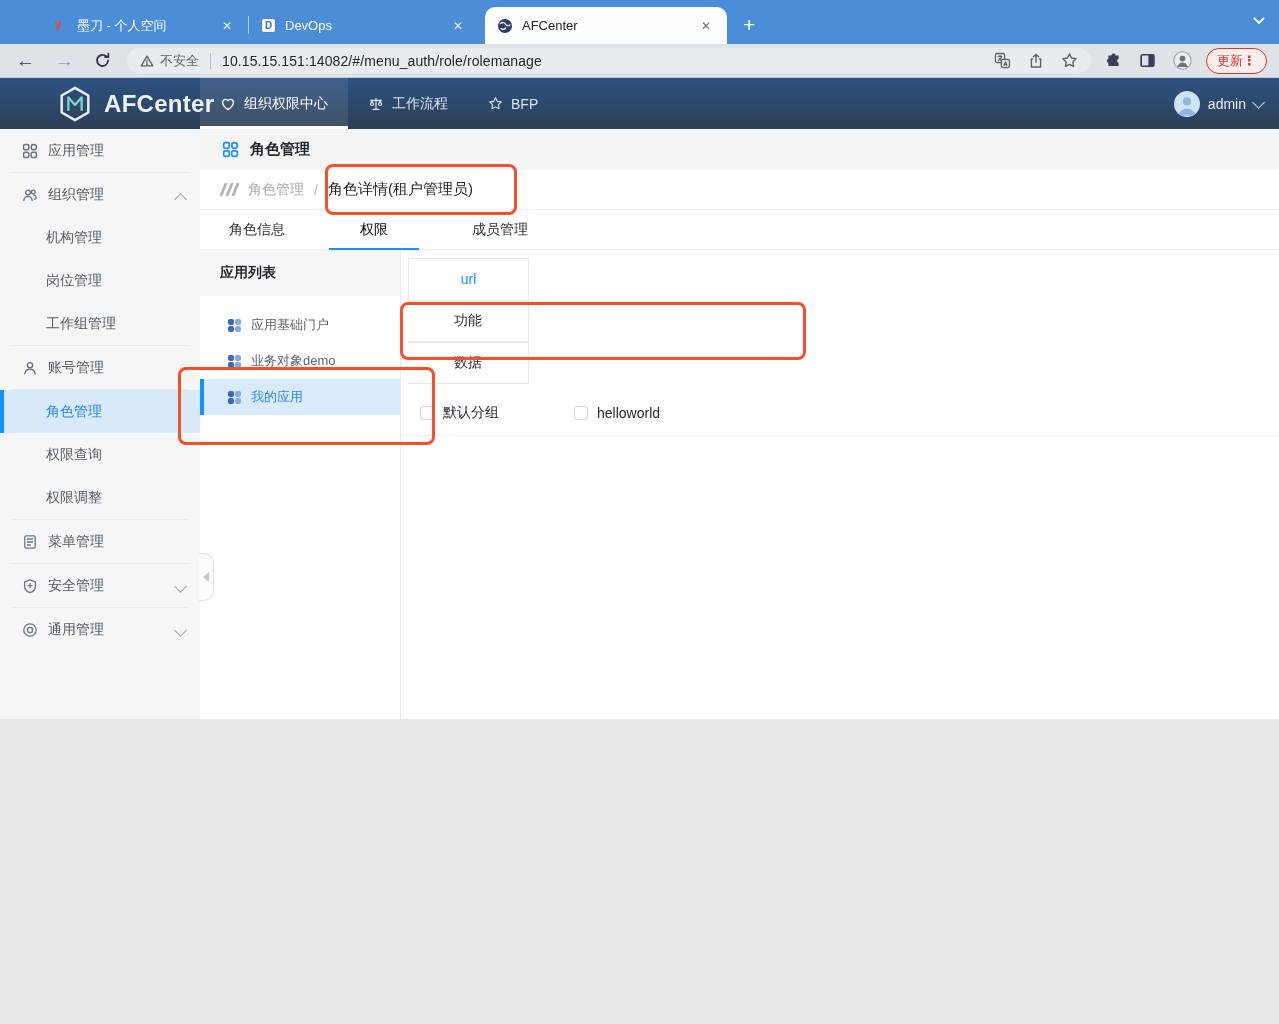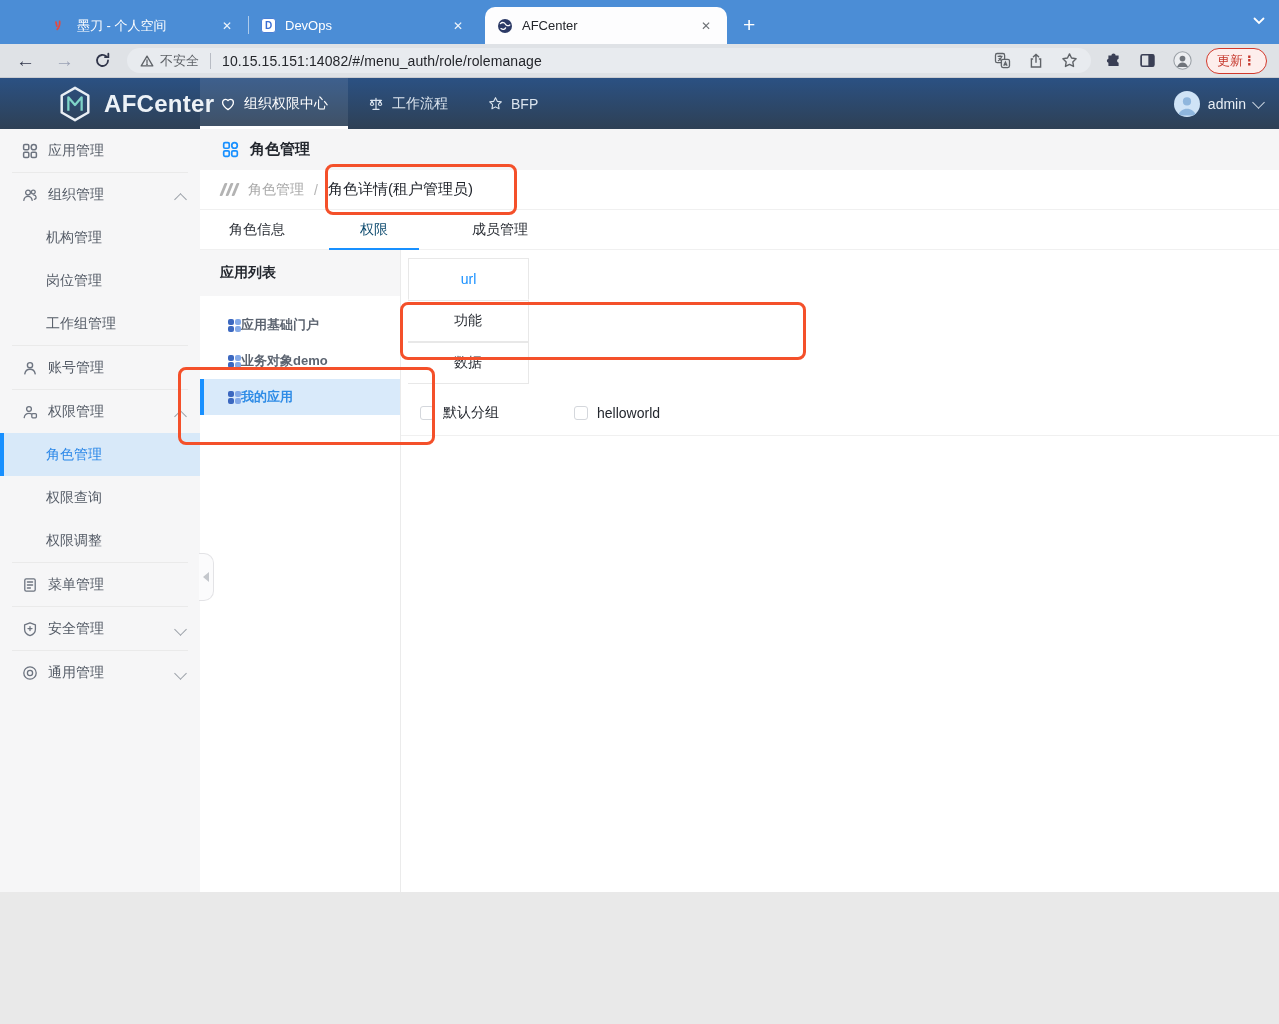--- a/index.html
+++ b/index.html
@@ -1,18 +1,18 @@
 <!DOCTYPE html>
 <html><head>
 <meta charset="utf-8">
 <style>
   * { margin:0; padding:0; box-sizing:border-box; }
   html,body { background:#e9e9e9; }
   body { font-family:"Liberation Sans","DejaVu Sans",sans-serif; }
-  .screen { position:relative; width:1279px; height:892px; background:#fff; overflow:hidden; }
+  .screen { position:relative; width:1279px; height:719px; background:#fff; overflow:hidden; }
 
   
   .tabstrip { position:absolute; left:0; top:0; right:0; height:44px; background:#4b8dd6; display:flex; align-items:flex-end; padding-left:40px; }
   .btab { height:37px; display:flex; align-items:center; padding:0 12px; color:#fff; gap:9px; position:relative; cursor:default; }
   .btab .btab-title { font-size:13px; flex:1; overflow:hidden; white-space:nowrap; }
   .btab.active { background:#fdfdfe; color:#25272c; border-radius:10px 10px 0 0; }
   .btab-close { font-size:12px; line-height:1; opacity:.9; padding:2px 4px; border-radius:3px; }
   .tab-sep { width:1px; height:18px; background:rgba(255,255,255,.55); margin-bottom:10px; }
   .new-tab { color:#fff; font-size:21px; line-height:1; margin:0 0 9px 16px; }
   .strip-chev { position:absolute; right:14px; top:17px; }
@@ -67,28 +67,28 @@
   .bc-slashes { display:flex; gap:3px; }
   .bc-slashes i { width:3px; height:13px; background:#b3b3b3; transform:skewX(-22deg); border-radius:1px; }
   .bc-root { margin-left:11px; font-size:14px; color:#a8a8a8; }
   .bc-sep { margin:0 10px; color:#b5b5b5; font-size:14px; }
   .bc-cur { font-size:15px; color:#23272e;text-align:right; }
   .page-tabs { height:40px; display:flex; border-bottom:1px solid #f0f0f0; }
   .p-tab { display:flex; align-items:center; justify-content:center; font-size:14px; color:#2b2f36; position:relative; }
   .p-tab.t0 { margin-left:25px; width:64px; }
   .p-tab.t1 { margin-left:40px; width:90px; }
   .p-tab.t2 { margin-left:40px; width:82px; }
-  .p-tab.active { color:#0c4a6e;font-family:Liberation Serif, serif; }
+  .p-tab.active { color:#000000;font-family:Liberation Serif, serif; }
   .p-tab.active::after { content:''; position:absolute; left:0; right:0; bottom:-1px; height:2px; background:#1890ff; }
 
   .cbody { position:absolute; left:0; right:0; top:121px; bottom:0; }
   .app-panel { position:absolute; left:0; top:0; width:200px; bottom:0; }
   .ap-header { height:46px; background:#f6f6f7; display:flex; align-items:center; padding-left:20px; font-size:14px; font-weight:700; color:#23272e; }
   .ap-items { padding-top:11px; }
-  .ap-item { height:36px; display:flex; align-items:center; padding-left:28px; gap:0; font-size:13px; color:#5c6470; position:relative;font-weight:bold; }
+  .ap-item { height:36px; display:flex; align-items:center; padding-left:28px; gap:10px; font-size:13px; color:#5c6470; position:relative; }
   .ap-item.selected { background:#d9eafa; color:#2f8ce6; }
   .ap-item.selected::before { content:''; position:absolute; left:0; top:0; bottom:0; width:4px; background:#1890ff; }
   .dots4 { width:13px; height:13px; display:grid; grid-template-columns:6px 6px; grid-template-rows:6px 6px; gap:1px; flex:0 0 auto; }
   .dots4 i { border-radius:2px; }
   .dots4 i:nth-child(1), .dots4 i:nth-child(3) { background:#3c68c0; }
   .dots4 i:nth-child(2), .dots4 i:nth-child(4) { background:#83a9e8; }
 
   .perm-area { position:absolute; left:200px; top:0; right:0; height:745px; border-left:1px solid #ebebeb; }
   .sub-tabs { display:flex; margin:8px 0 0 7px;flex-direction:column; }
   .st { width:121px; height:42px; display:flex; align-items:center; justify-content:center; font-size:14px; color:#2b2f36; background:#fff; border-top:1px solid #e8e8e8; border-bottom:1px solid #e8e8e8; border-right:1px solid #e8e8e8; }
@@ -308,31 +308,20 @@
     <div class="s-item">
       <span class="s-icon">
         <svg width="16" height="16" viewBox="0 0 16 16" fill="none" stroke="currentColor" stroke-width="1.4" stroke-linecap="round">
             <circle cx="8" cy="5.2" r="2.6"></circle>
             <path d="M2.8 13.8c.5-3 2.6-4.6 5.2-4.6s4.7 1.6 5.2 4.6"></path>
           </svg>
       </span>
       <span class="s-txt">账号管理</span>
     </div>
     <div class="s-div"></div>
-    <div class="s-item">
-      <span class="s-icon">
-        <svg width="16" height="16" viewBox="0 0 16 16" fill="none" stroke="currentColor" stroke-width="1.3" stroke-linecap="round">
-            <circle cx="7" cy="5" r="2.4"></circle>
-            <path d="M2.2 13.6c.4-2.7 2.2-4.2 4.8-4.2 1 0 1.9.2 2.6.6"></path>
-            <rect x="9.8" y="9.6" width="4.6" height="4.2" rx="1"></rect>
-          </svg>
-      </span>
-      <span class="s-txt">权限管理</span>
-      <span class="chev chev-up"></span>
-    </div>
     <div class="s-item sub selected">
       <span>角色管理</span>
     </div>
     <div class="s-item sub">
       <span>权限查询</span>
     </div>
     <div class="s-item sub">
       <span>权限调整</span>
     </div>
     <div class="s-div"></div>

